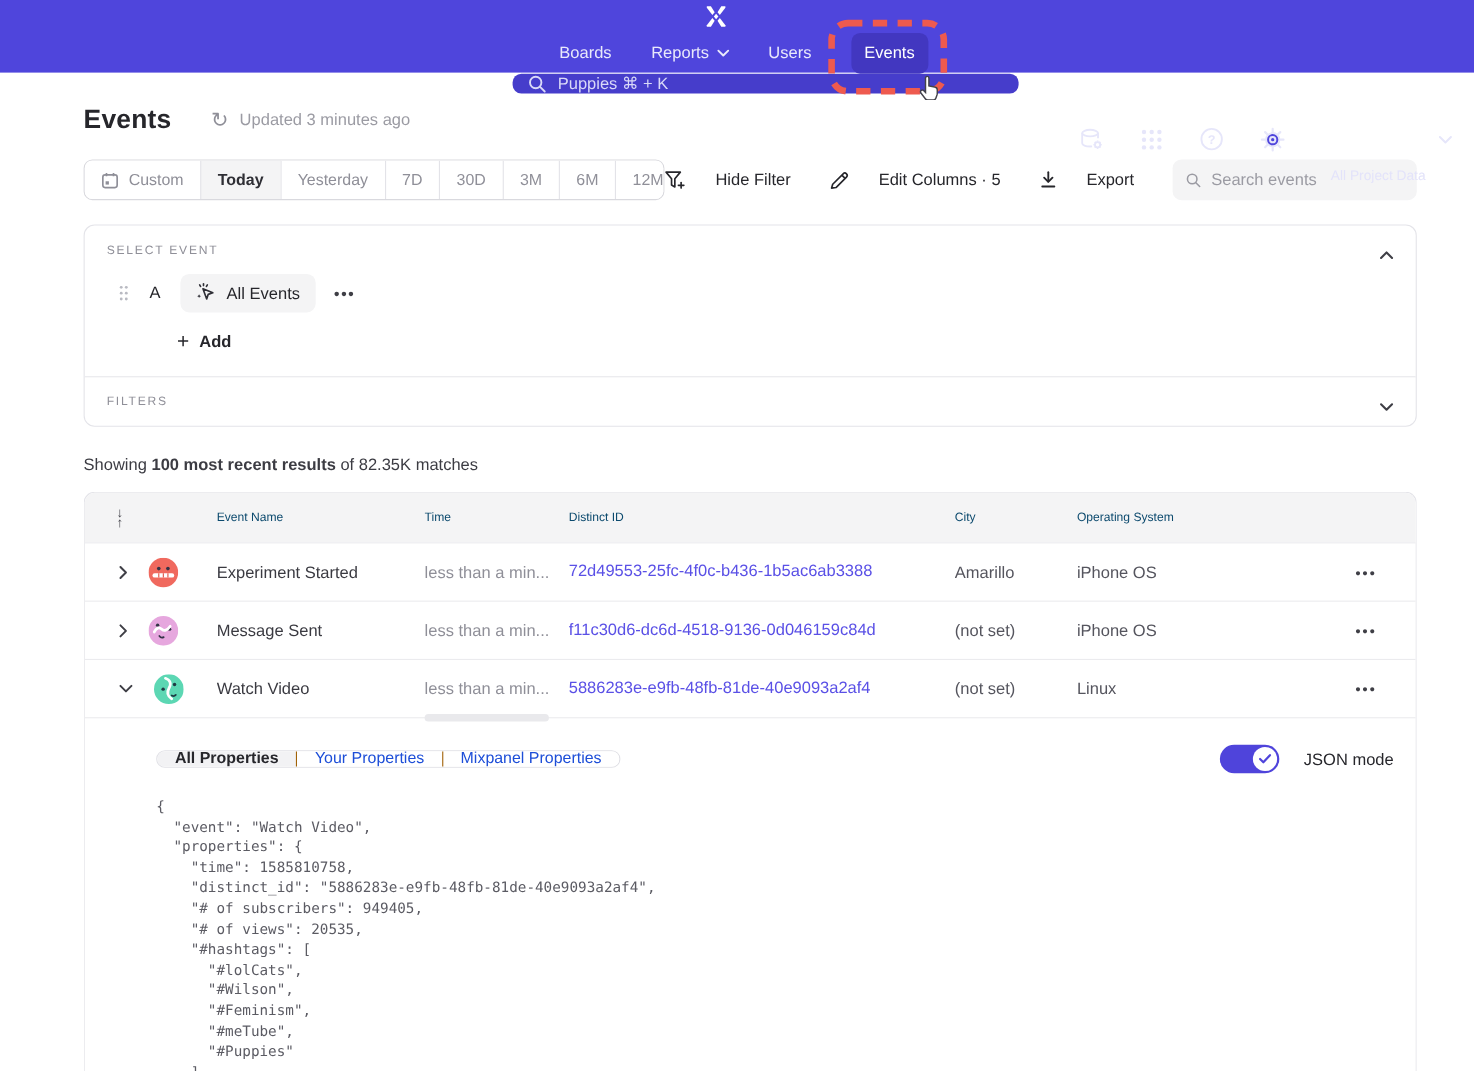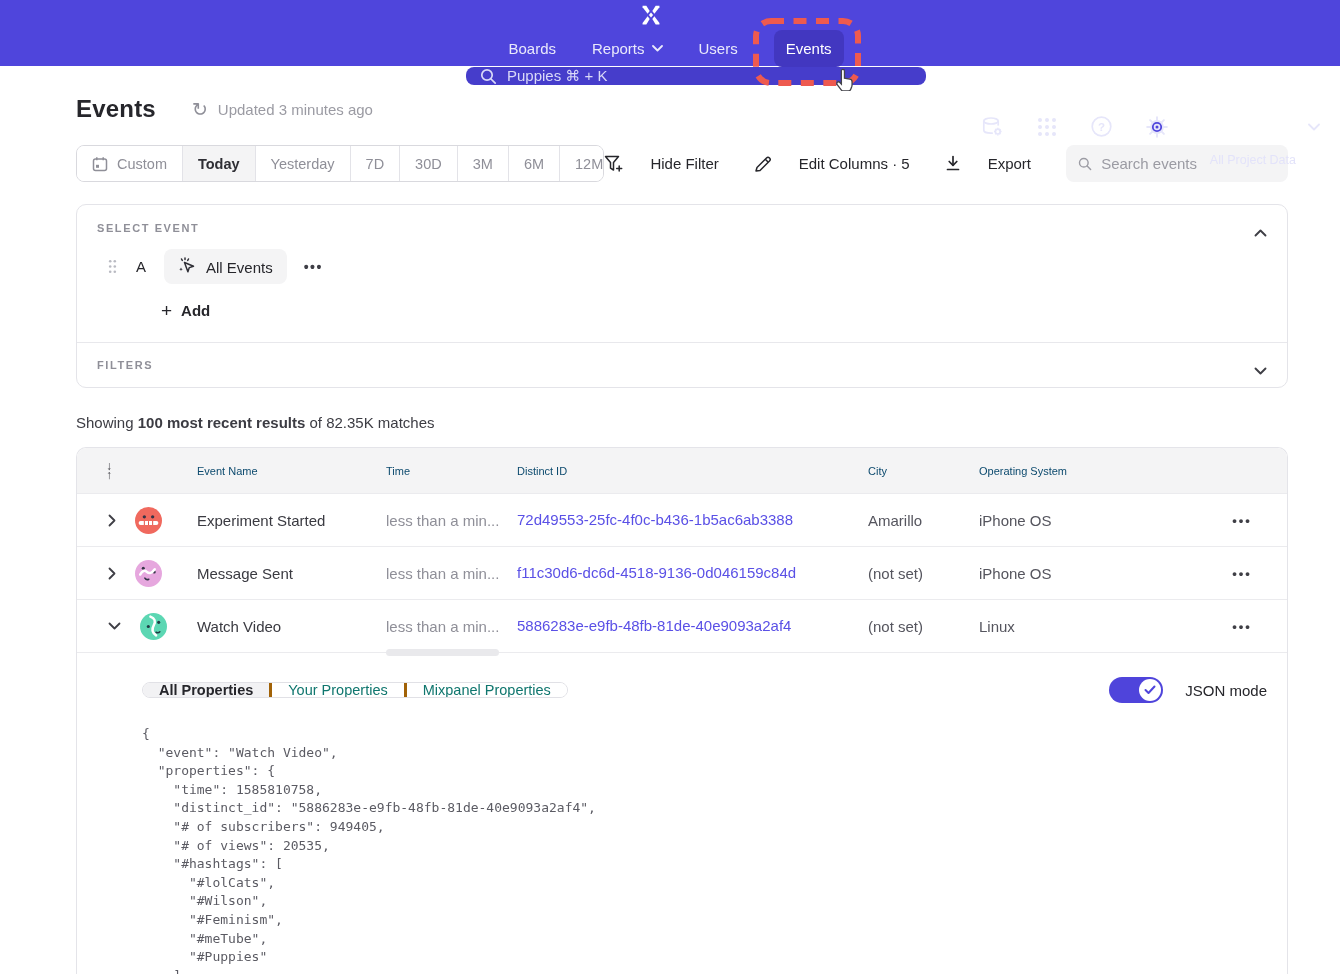--- a/index.html
+++ b/index.html
@@ -48,21 +48,21 @@
     font-family:inherit; font-size:15px; color:#26262b; cursor:pointer; white-space:nowrap; }
   .search-events { width:222px; height:37px; background:#f4f4f5; border-radius:8px;
     display:flex; align-items:center; gap:9px; padding:0 12px; }
   .search-events input { border:none; background:transparent; outline:none; font-family:inherit;
     font-size:15px; color:#0369a1; width:100%; }
   .search-events input::placeholder { color:#9b9ba3; }
 
   
   .qb-card { margin-top:22px; border:1px solid #e4e4e9; border-radius:10px; background:#fff; }
   .qb-section { padding:17px 20px 16px 20px; position:relative; }
-  .qb-label { font-size:11px; font-weight:700; letter-spacing:1.6px; color:#8f8f98; }
+  .qb-label { font-size:11px; font-weight:400; letter-spacing:1.6px; color:#8f8f98; }
   .qb-collapse { position:absolute; right:16px; top:14px; cursor:pointer; padding:4px; }
   .qb-row { margin-top:15px; display:flex; align-items:center; }
   .drag-handle { margin-left:11px; cursor:grab; display:flex; }
   .row-letter { margin-left:19px; font-size:15px; color:#26262b; }
   .event-pill { margin-left:18px; display:flex; align-items:flex-end; gap:9px; background:#f4f4f5;
     border:none; border-radius:8px; padding:8px 14px; font-family:inherit; font-size:15px;
     font-weight:400; color:#26262b; cursor:pointer; }
   .more-dots { margin-left:17px; letter-spacing:1.5px; color:#3f3f46; font-size:14px;
     font-weight:700; background:none; border:none; cursor:pointer; }
   .add-btn { margin:17px 0 6px 64px; display:flex; align-items:center; gap:9px; background:none;
@@ -95,21 +95,21 @@
   .row-more { justify-self:center; background:none; border:none; cursor:pointer;
     color:#3f3f46; font-size:13px; letter-spacing:2px; font-weight:700; }
   .time-scroll { position:absolute; left:309px; bottom:-4px; width:113px; height:7px;
     background:#e9e9ec; border-radius:4px; z-index:2; }
 
   
   .detail { border-top:1px solid #ebebee; padding:24px 20px 0 65px; }
   .detail-top { display:flex; align-items:center; justify-content:space-between; }
   .prop-tabs { display:inline-flex; border:1px solid #e1e1e6; border-radius:8px; overflow:hidden; height:16px; }
   .prop-tab { padding:0 16px; display:flex; align-items:center; font-family:inherit; font-size:14.5px;
-    border:none; border-left:3px solid #a16207; background:#fff; color:#0f766e; cursor:pointer; white-space:nowrap; }
+    border:none; border-left:1px solid #a16207; background:#fff; color:#1d4ed8; cursor:pointer; white-space:nowrap; }
   .prop-tab:first-child { border-left:none; }
   .prop-tab.active { background:#f2f2f4; color:#26262b; font-weight:700; }
   .json-mode { display:flex; align-items:center; gap:22px; }
   .toggle { width:54px; height:26px; border-radius:13px; background:#4f44db; position:relative;
     border:none; cursor:pointer; }
   .toggle-knob { position:absolute; top:2px; right:2px; width:22px; height:22px; border-radius:50%;
     background:#fff; display:flex; align-items:center; justify-content:center; }
   .json-mode-label { font-size:15px; color:#26262b; }
   .json-view { margin-top:22px; font-family:"DejaVu Sans Mono","Liberation Mono",monospace;
     font-size:13px; line-height:18.6px; color:#5b5b63; white-space:pre; }

